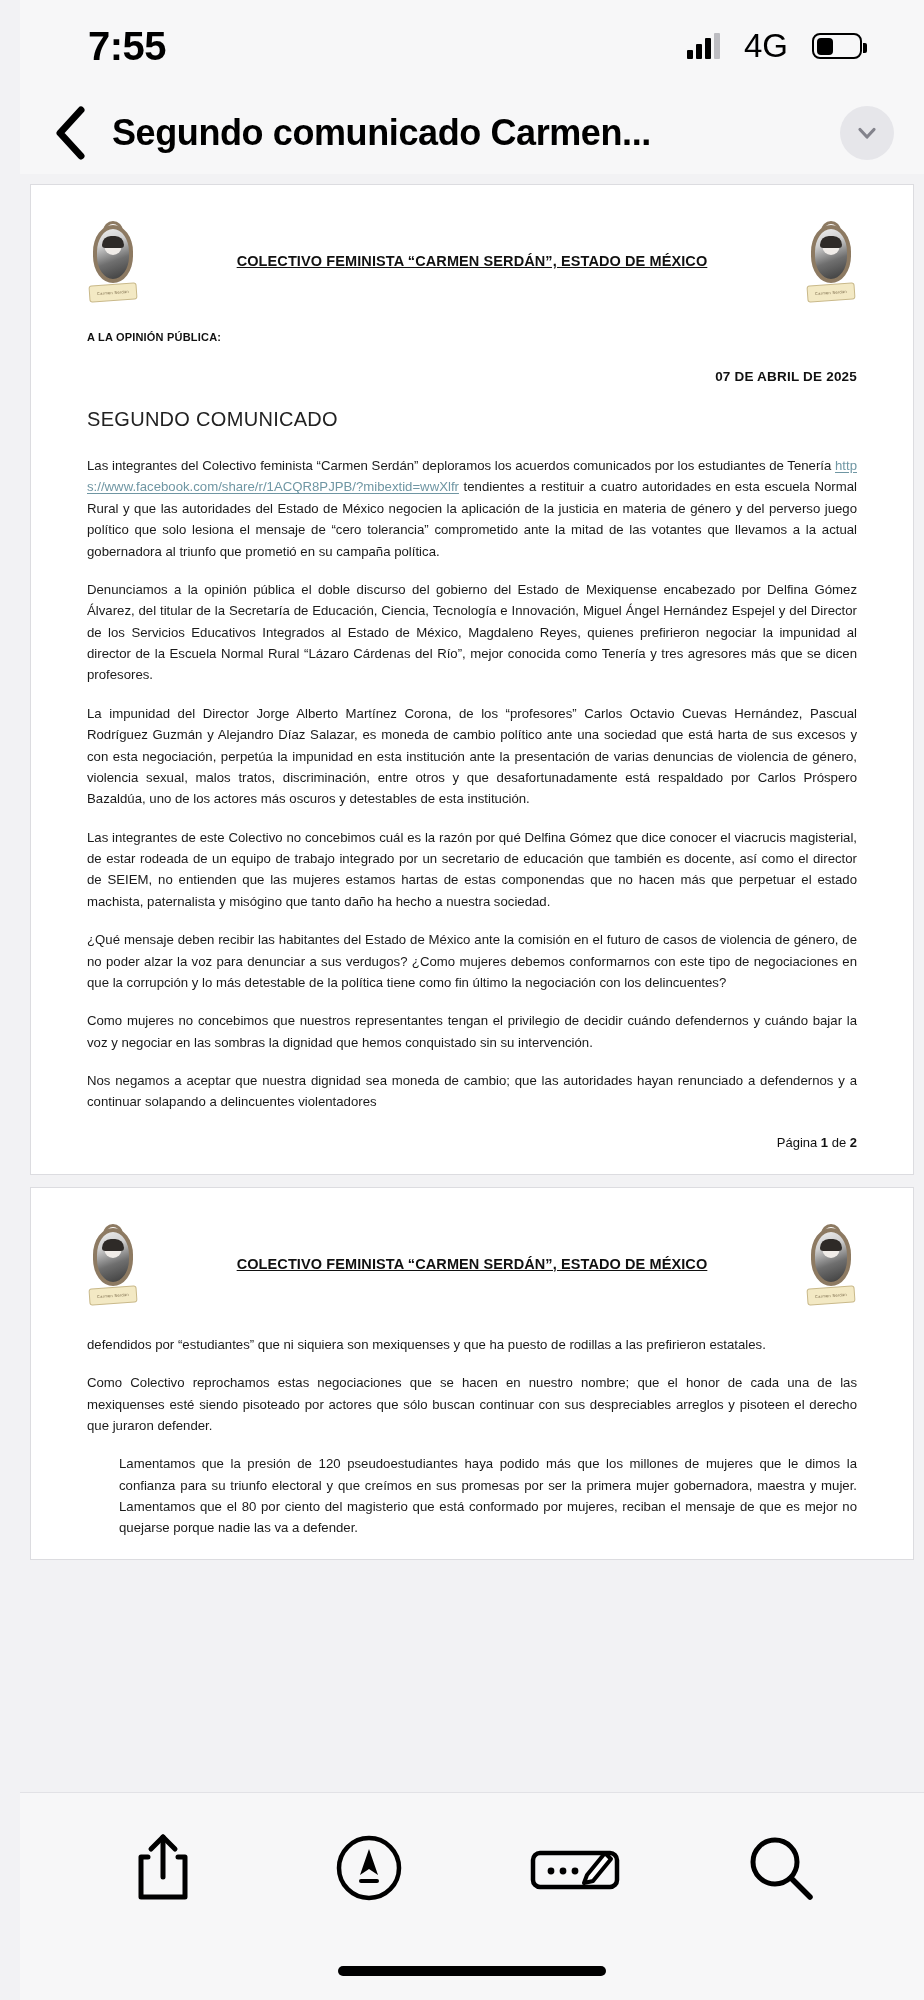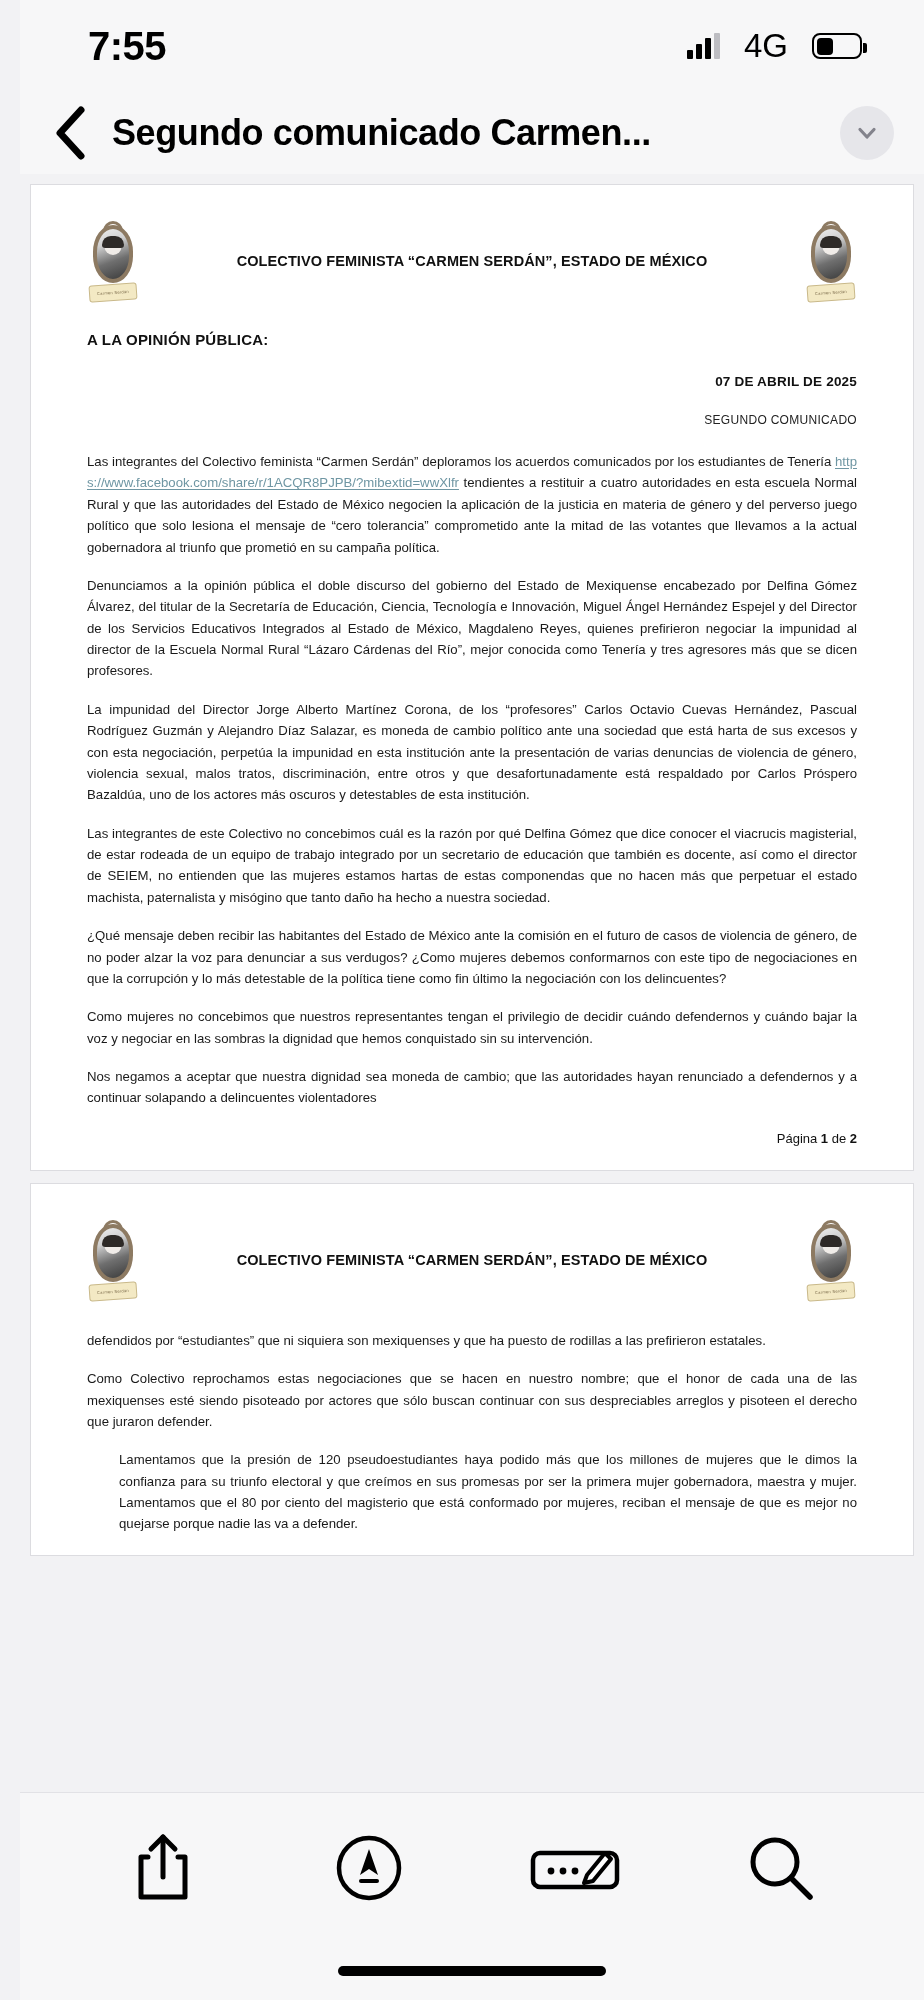--- a/index.html
+++ b/index.html
@@ -132,32 +132,33 @@
   .portrait .ribbon span{
     display:block; font-size:4px; color:#7a6a4a; text-align:center;
     line-height:15px; letter-spacing:.3px;
   }
   .letterhead-title {
     flex: 1 1 auto; text-align: center;
     font-size: 14.5px; font-weight: 700; color: #111;
     letter-spacing: 0.1px;
     font-family: "Liberation Sans", sans-serif;
     padding: 0 8px;
+    text-decoration: underline;
   }
 
   .addressee {
-    font-size: 15px; font-weight: 700; color:#111;
+    font-size: 11px; font-weight: 700; color:#111;
     letter-spacing: .2px; margin: 10px 0 26px 0;
   }
   .dateline {
     font-size: 13.5px; font-weight: 700; color:#111;
     text-align: right; letter-spacing: .2px; margin-bottom: 24px;
   }
   .doc-title {
-    font-size: 12px; color:#222; text-align: right;
+    font-size: 20px; color:#222; text-align: left;
     letter-spacing: .3px; margin-bottom: 24px;
   }
   p.body {
     font-size: 13.2px; line-height: 1.62; color: #1a1a1a;
     text-align: justify; text-justify: inter-word;
     margin-bottom: 17px;
     hyphens: none;
   }
   p.body:last-child { margin-bottom: 0; margin-left: 32px; }
   a.doclink {

